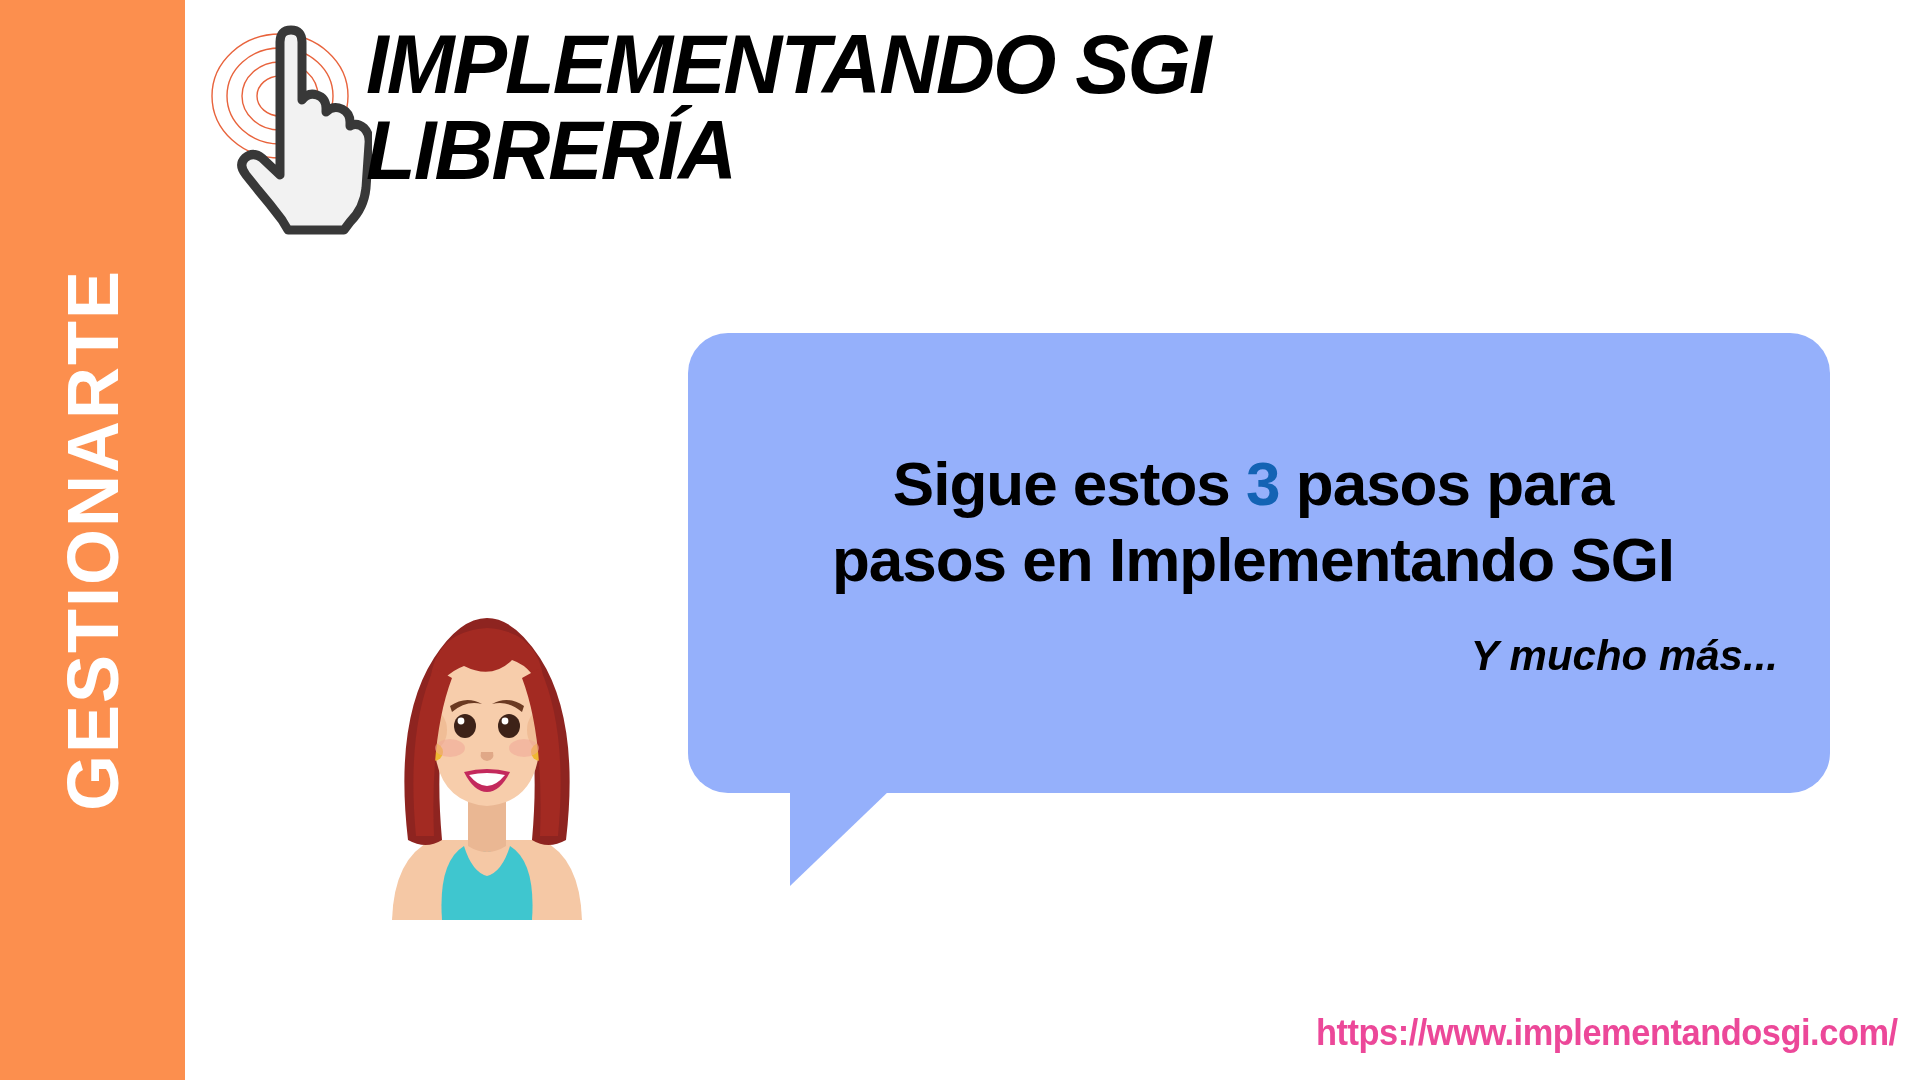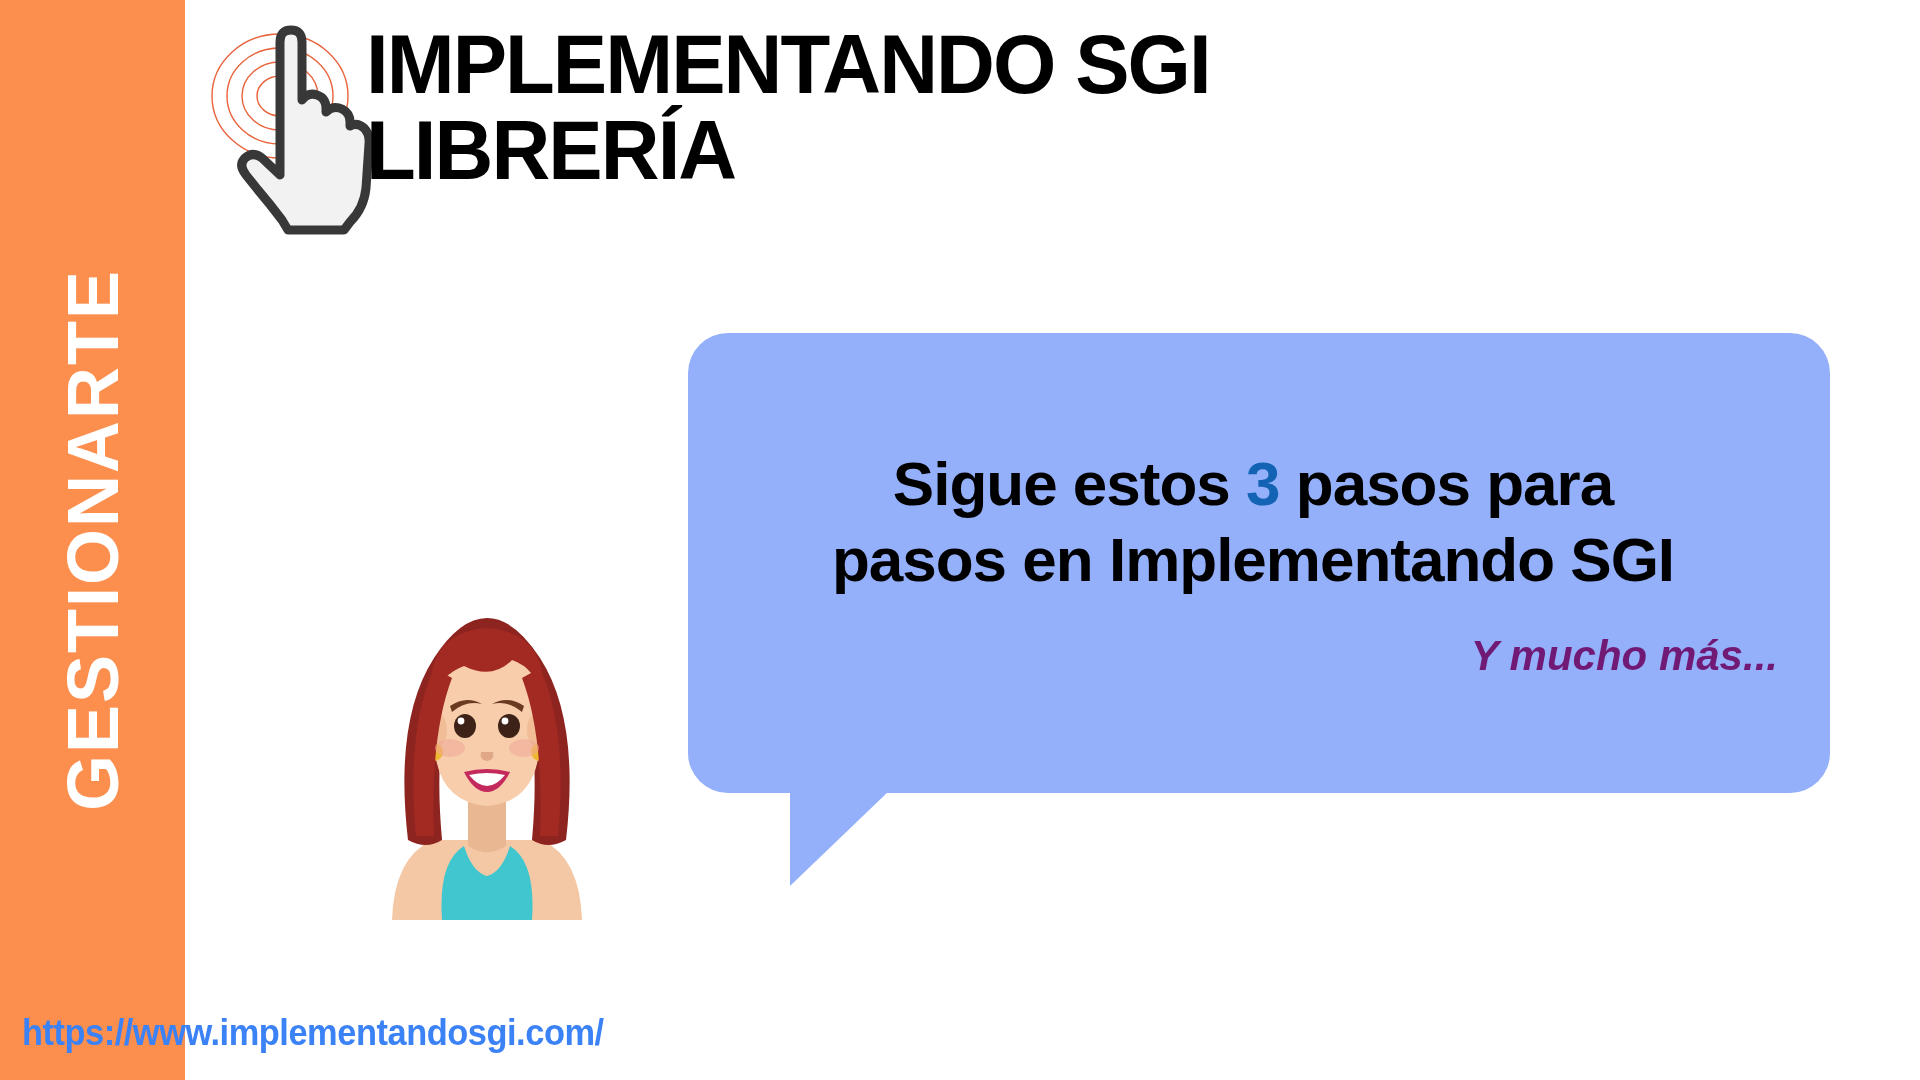--- a/index.html
+++ b/index.html
@@ -35,20 +35,21 @@
     position:absolute;
     left:192px; top:12px;
     width:180px; height:230px;
   }
 
   
   #title-block {
     position:absolute;
     left:366px; top:22px;
     width:1100px;
+    font-style:italic;
   }
   .title-line {
     font-family:"Liberation Sans", sans-serif;
     font-weight:bold;
     font-size:84px;
     line-height:1.02;
     letter-spacing:-2px;
     color:#000000;
     transform:scaleX(0.97);
     transform-origin:left center;
@@ -96,34 +97,34 @@
   }
   .bubble-accent { color:#1363b4; }
   #bubble-sub {
     margin-top:34px;
     text-align:right;
     font-family:"Liberation Sans", sans-serif;
     font-weight:bold;
     font-style:italic;
     font-size:42px;
     letter-spacing:0px;
-    color:#701a75;
+    color:#000000;
   }
 
   
   #footer-url {
     position:absolute;
     left:0; top:1012px;
     width:1920px;
-    text-align:left;
+    text-align:right;
     font-family:"Liberation Sans", sans-serif;
     font-weight:bold;
     font-size:37px;
     letter-spacing:-0.5px;
-    color:#3b82f6;
+    color:#ec4899;
   }
   #footer-url span { display:inline-block; transform:scaleX(0.93); }
 </style>
 </head>
 <body>
 
 <div id="sidebar">
   <div id="sidebar-label">GESTIONARTE</div>
 </div>
 

